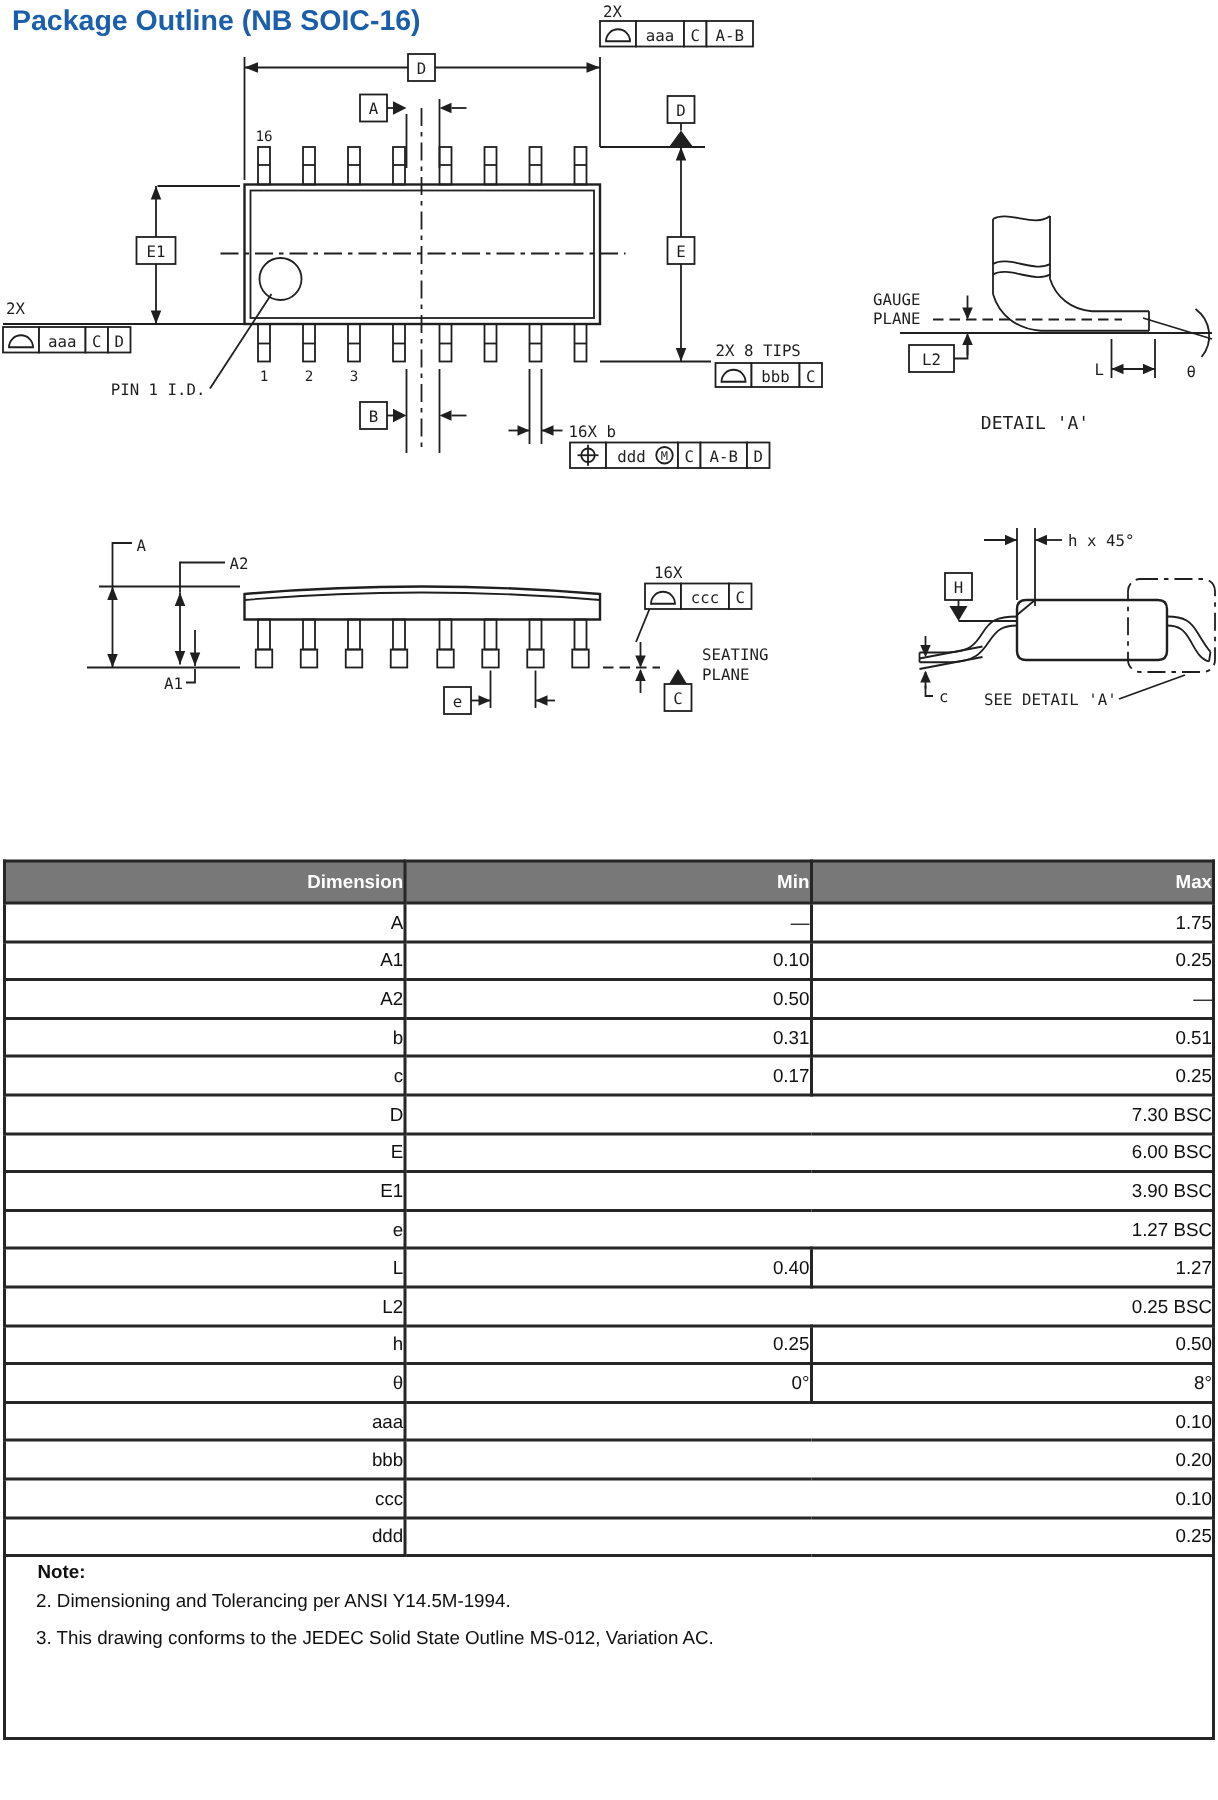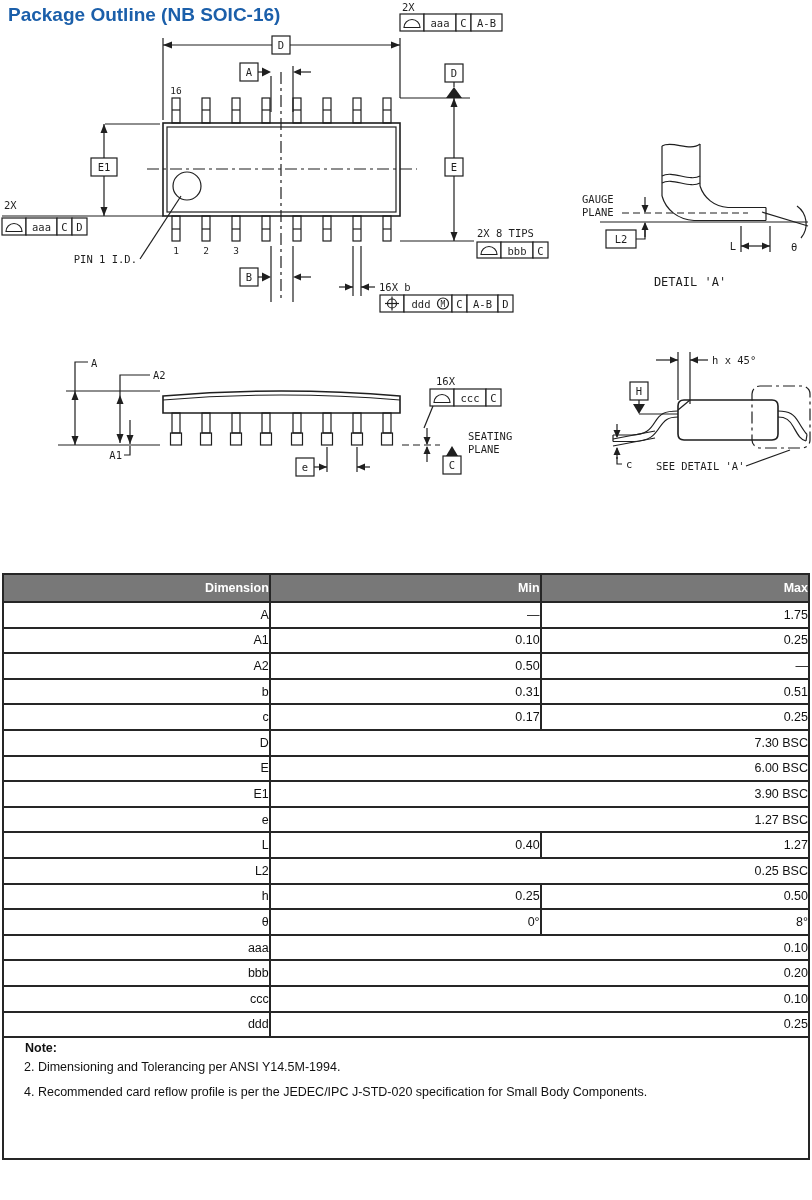--- a/index.html
+++ b/index.html
@@ -428,16 +428,16 @@
         <tr>
             <td>ddd</td>
             <td colspan="2">0.25</td>
           </tr>
       </tbody>
     </table>
 
     <div class="notes">
       <div class="nh">Note:</div>
       <div class="ni">2. Dimensioning and Tolerancing per ANSI Y14.5M-1994.</div>
-      <div class="ni">4. Recommended card reflow profile is per the JEDEC/IPC J-STD-020 specification for Small Body Components.</div>
+      <div class="ni">3. This drawing conforms to the JEDEC Solid State Outline MS-012, Variation AC.</div>
     </div>
   </div>
 </div>
 
 </body></html>

